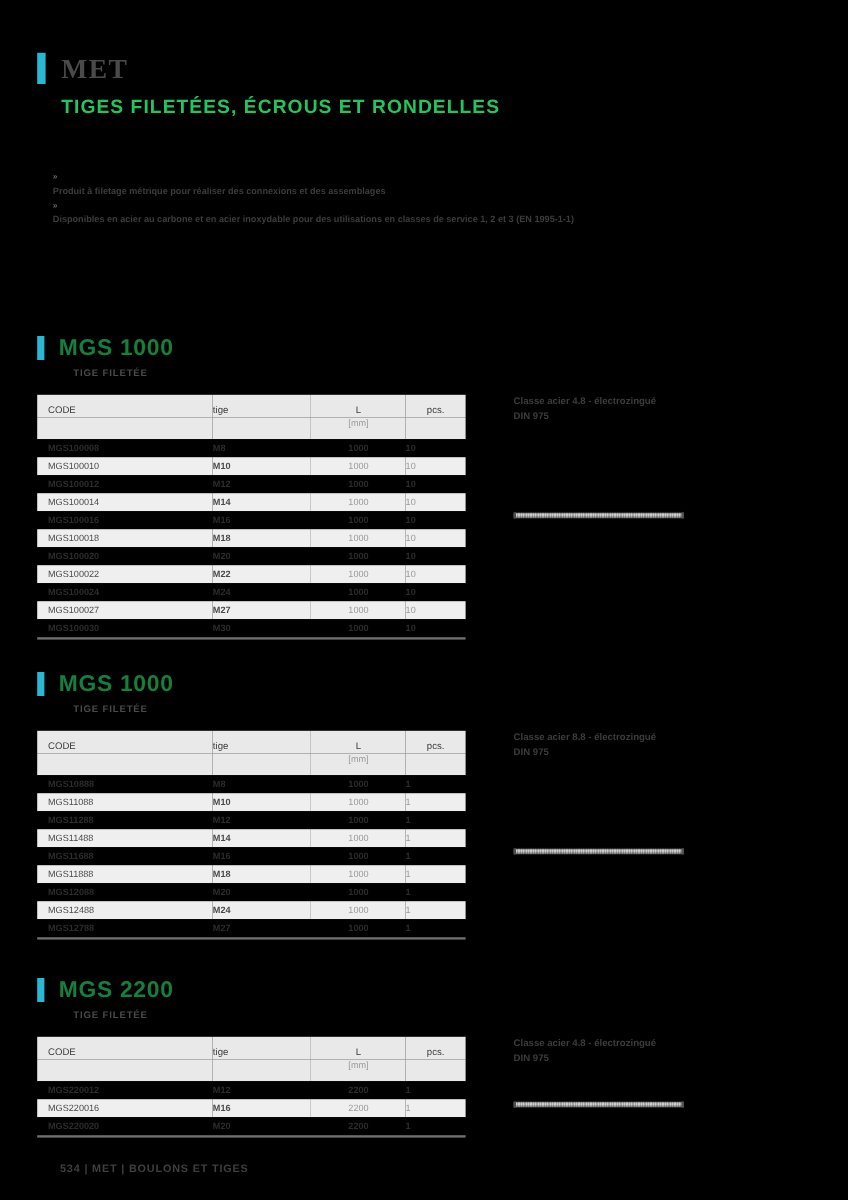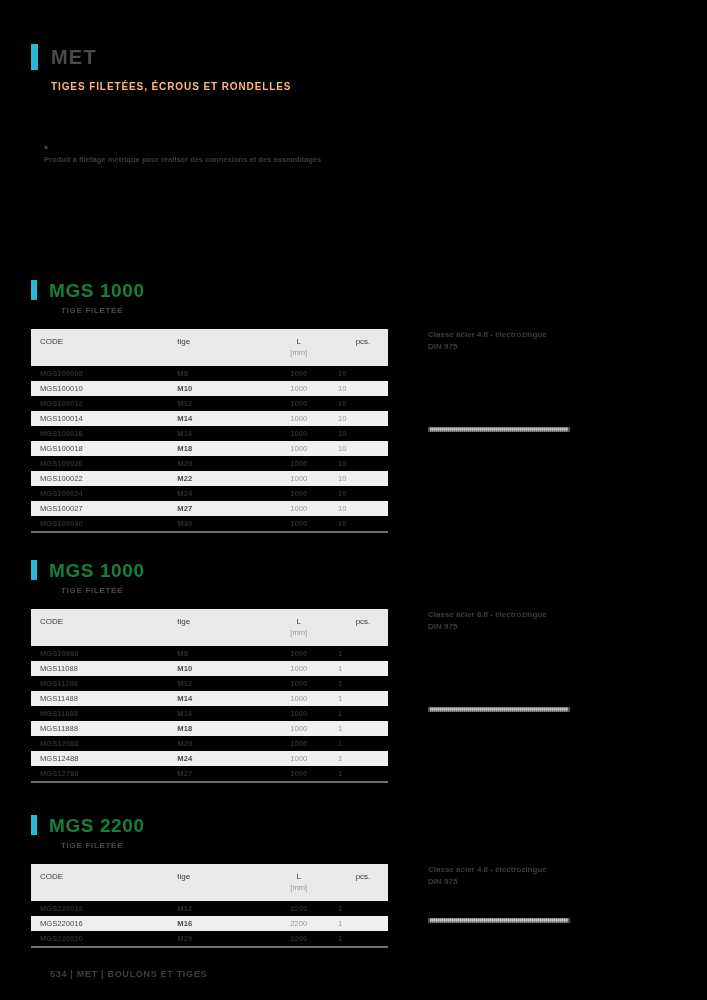--- a/index.html
+++ b/index.html
@@ -31,33 +31,34 @@
     margin-right: 13px;
     flex: none;
   }
   .accent-bar.small {
     width: 6px;
     height: 20px;
     margin-right: 12px;
   }
 
   .main-title {
-    font-size: 20px;
+    font-size: 23px;
     font-weight: bold;
     color: #4a4a4a;
     letter-spacing: 1.2px;
     line-height: 1;
+    font-family: Liberation Serif, serif;
   }
 
   .subtitle {
     margin-left: 20px;
     margin-top: 11px;
-    font-size: 10px;
-    font-weight: bold;
-    color: #fdba74;
+    font-size: 16px;
+    font-weight: bold;
+    color: #22c55e;
     letter-spacing: 0.9px;
   }
 
   
   .bullets {
     position: absolute;
     left: 44px;
     top: 143px;
     width: 520px;
   }
@@ -230,20 +231,24 @@
       <div class="accent-bar"></div>
       <div class="main-title">MET</div>
     </div>
     <div class="subtitle">TIGES FILETÉES, ÉCROUS ET RONDELLES</div>
   </div>
 
   <div class="bullets">
     <div class="bullet">
       <span class="bullet-mark">»</span>
       <span class="bullet-text">Produit à filetage métrique pour réaliser des connexions et des assemblages</span>
+    </div>
+    <div class="bullet">
+      <span class="bullet-mark">»</span>
+      <span class="bullet-text">Disponibles en acier au carbone et en acier inoxydable pour des utilisations en classes de service 1, 2 et 3 (EN 1995-1-1)</span>
     </div>
   </div>
 
   <div class="section" style="top:280px;">
     <div class="title-row">
       <div class="accent-bar small"></div>
       <div class="sec-title">MGS 1000</div>
     </div>
     <div class="sec-sub">TIGE FILETÉE</div>
     <div class="sec-body">

